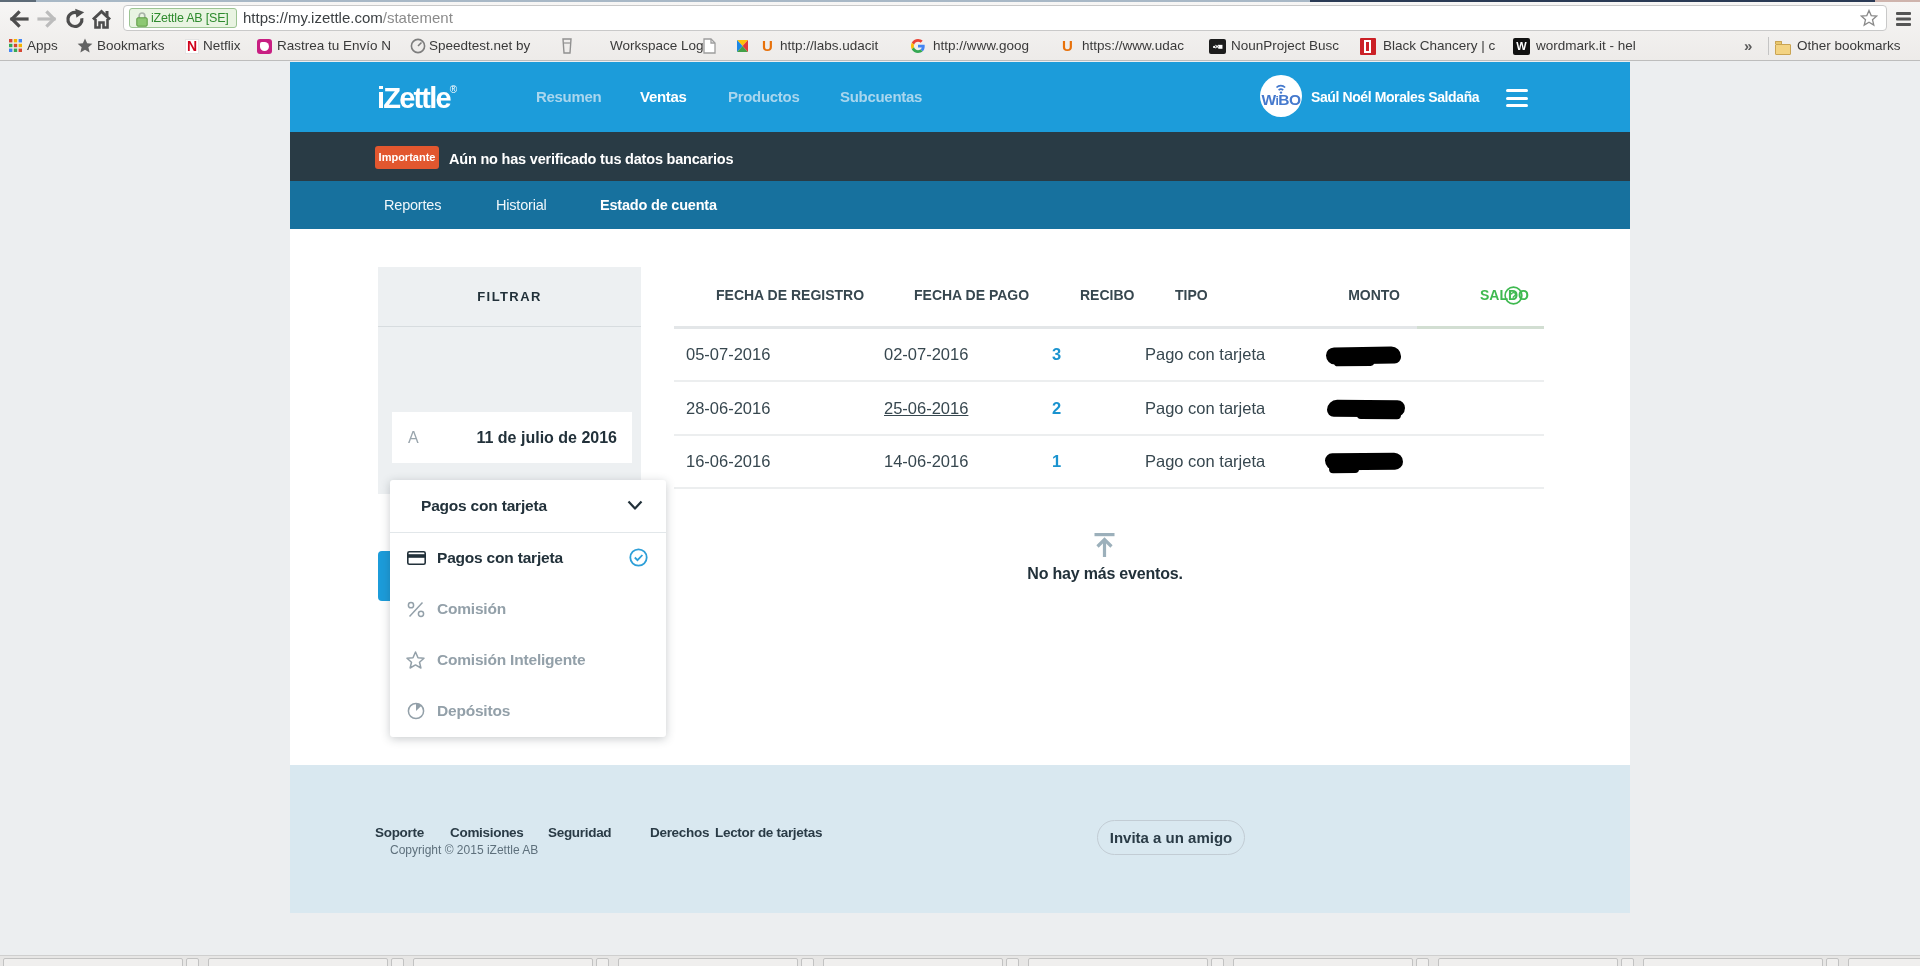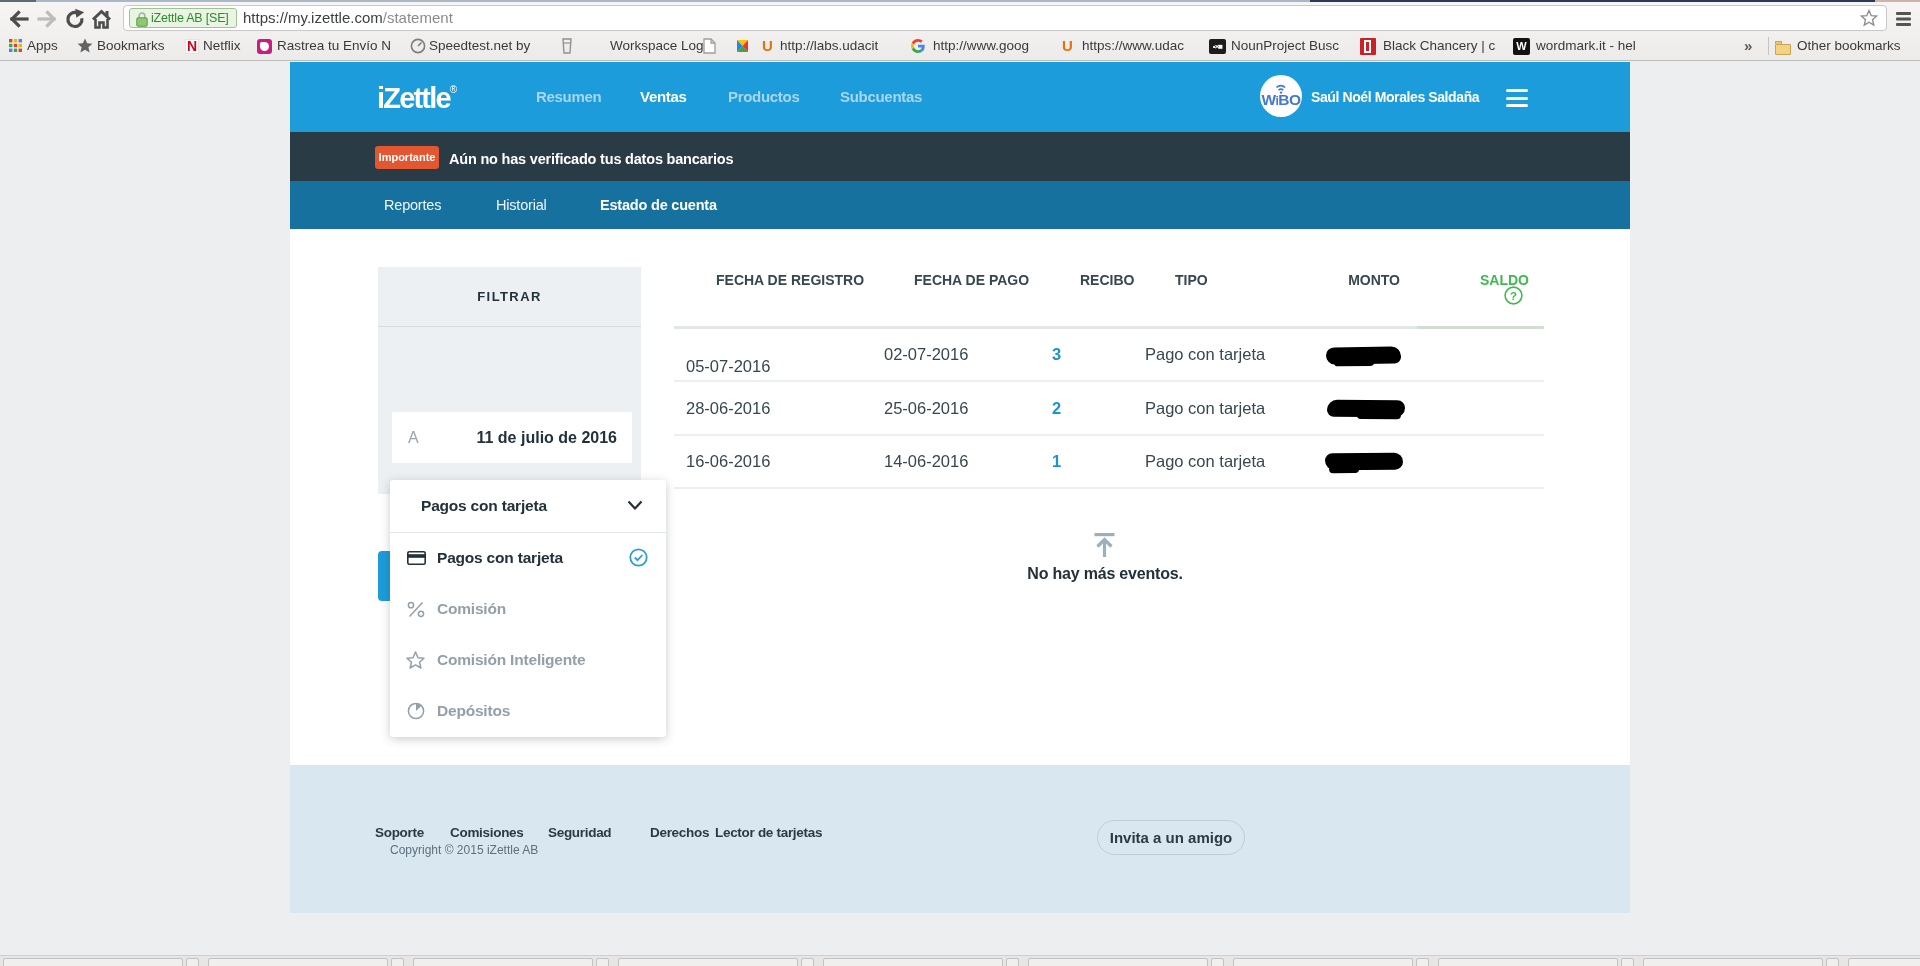--- a/index.html
+++ b/index.html
@@ -41,21 +41,21 @@
 
 
 .dd { position:absolute; left:100px; top:418px; width:276px; height:257px; background:#ffffff; border-radius:3px; box-shadow:0 2px 10px rgba(40,50,60,0.25); }
 .dd-h { position:absolute; left:31px; top:0; height:51px; line-height:51px; font-size:15.5px; font-weight:bold; color:#22313a; letter-spacing:-0.2px; }
 .dd-sep { position:absolute; left:0; top:52px; width:276px; height:1px; background:#e2e7ea; }
 .dd-item { position:absolute; left:47px; height:20px; line-height:20px; font-size:15.5px; font-weight:bold; letter-spacing:-0.2px; }
 .dd-dark { color:#22313a; }
 .dd-gray { color:#93a0a9; }
 
 
-.th { position:absolute; top:208px; height:20px; line-height:20px; font-size:14px; font-weight:bold; letter-spacing:0px; color:#37474f;padding-left:30px; }
+.th { position:absolute; top:223px; height:20px; line-height:20px; font-size:14px; font-weight:bold; letter-spacing:0px; color:#37474f;padding-left:30px; }
 .td { position:absolute; height:22px; line-height:22px; font-size:16.5px; color:#37474f; }
 .rowsep { position:absolute; left:384px; width:870px; height:2px; background:#eceeef; }
 .redact { position:absolute; height:17px; background:#000; border-radius:9px; } .redact:after { content:""; position:absolute; background:#000; border-radius:6px; }
 
 
 .flink { position:absolute; top:59px; height:18px; line-height:18px; font-size:13.5px; font-weight:bold; color:#2a3b46; letter-spacing:-0.3px; }
 .fbtn { position:absolute; left:807px; top:55px; width:148px; height:35px; border:1px solid #c2ccd4; border-radius:18px; text-align:center; line-height:33px; font-size:15px; font-weight:bold; color:#2a3b46; }
 
 
 .taskbar { position:absolute; left:0; top:955px; width:1920px; height:11px; background:#e7e6e5; border-top:1px solid #cfcfcf; }
@@ -223,31 +223,31 @@
       <div class="th" style="left:855px;">TIPO</div>
       <div class="th" style="left:1010px;width:100px;text-align:right;">MONTO</div>
       <div class="th" style="left:1160px;color:#3fb950;">SALDO</div>
       <svg class="abs" style="left:1214px;top:224px;" width="19" height="19" viewBox="0 0 19 19">
         <circle cx="9.5" cy="9.5" r="8.4" fill="none" stroke="#3fb950" stroke-width="1.6"></circle>
         <text x="9.5" y="13.6" text-anchor="middle" font-family="Liberation Sans, sans-serif" font-size="11.5" font-weight="bold" fill="#3fb950">?</text>
       </svg>
       <div style="position:absolute;left:384px;top:264px;width:743px;height:3px;background:#e3e6e8;"></div>
       <div style="position:absolute;left:1127px;top:264px;width:127px;height:3px;background:#d2ded2;"></div>
 
-      <div class="td" style="left:396px;top:281px;margin-top:12px;">05-07-2016</div>
+      <div class="td" style="left:396px;top:281px;">05-07-2016</div>
       <div class="td" style="left:594px;top:281px;">02-07-2016</div>
       <div class="td" style="left:762px;top:281px;color:#1a93cf;font-weight:bold;">3</div>
       <div class="td" style="left:855px;top:281px;">Pago con tarjeta</div>
       <div class="redact" style="left:1036px;top:285px;width:75px;transform:rotate(-0.8deg);border-radius:10px 12px 8px 11px;">
           <div style="position:absolute;left:8px;top:12px;width:40px;height:7px;background:#000;border-radius:4px;"></div>
         </div>
       <div class="rowsep" style="top:318px;"></div>
 
       <div class="td" style="left:396px;top:335px;">28-06-2016</div>
-      <div class="td" style="left:594px;top:335px;">25-06-2016</div>
+      <div class="td" style="left:594px;top:335px;text-decoration:underline;">25-06-2016</div>
       <div class="td" style="left:762px;top:335px;color:#1a93cf;font-weight:bold;">2</div>
       <div class="td" style="left:855px;top:335px;">Pago con tarjeta</div>
       <div class="redact" style="left:1037px;top:338px;width:78px;transform:rotate(0.5deg);border-radius:12px 9px 11px 8px;">
           <div style="position:absolute;left:30px;top:11px;width:44px;height:8px;background:#000;border-radius:4px;"></div>
         </div>
       <div class="rowsep" style="top:372px;"></div>
 
       <div class="td" style="left:396px;top:388px;">16-06-2016</div>
       <div class="td" style="left:594px;top:388px;">14-06-2016</div>
       <div class="td" style="left:762px;top:388px;color:#1a93cf;font-weight:bold;">1</div>

